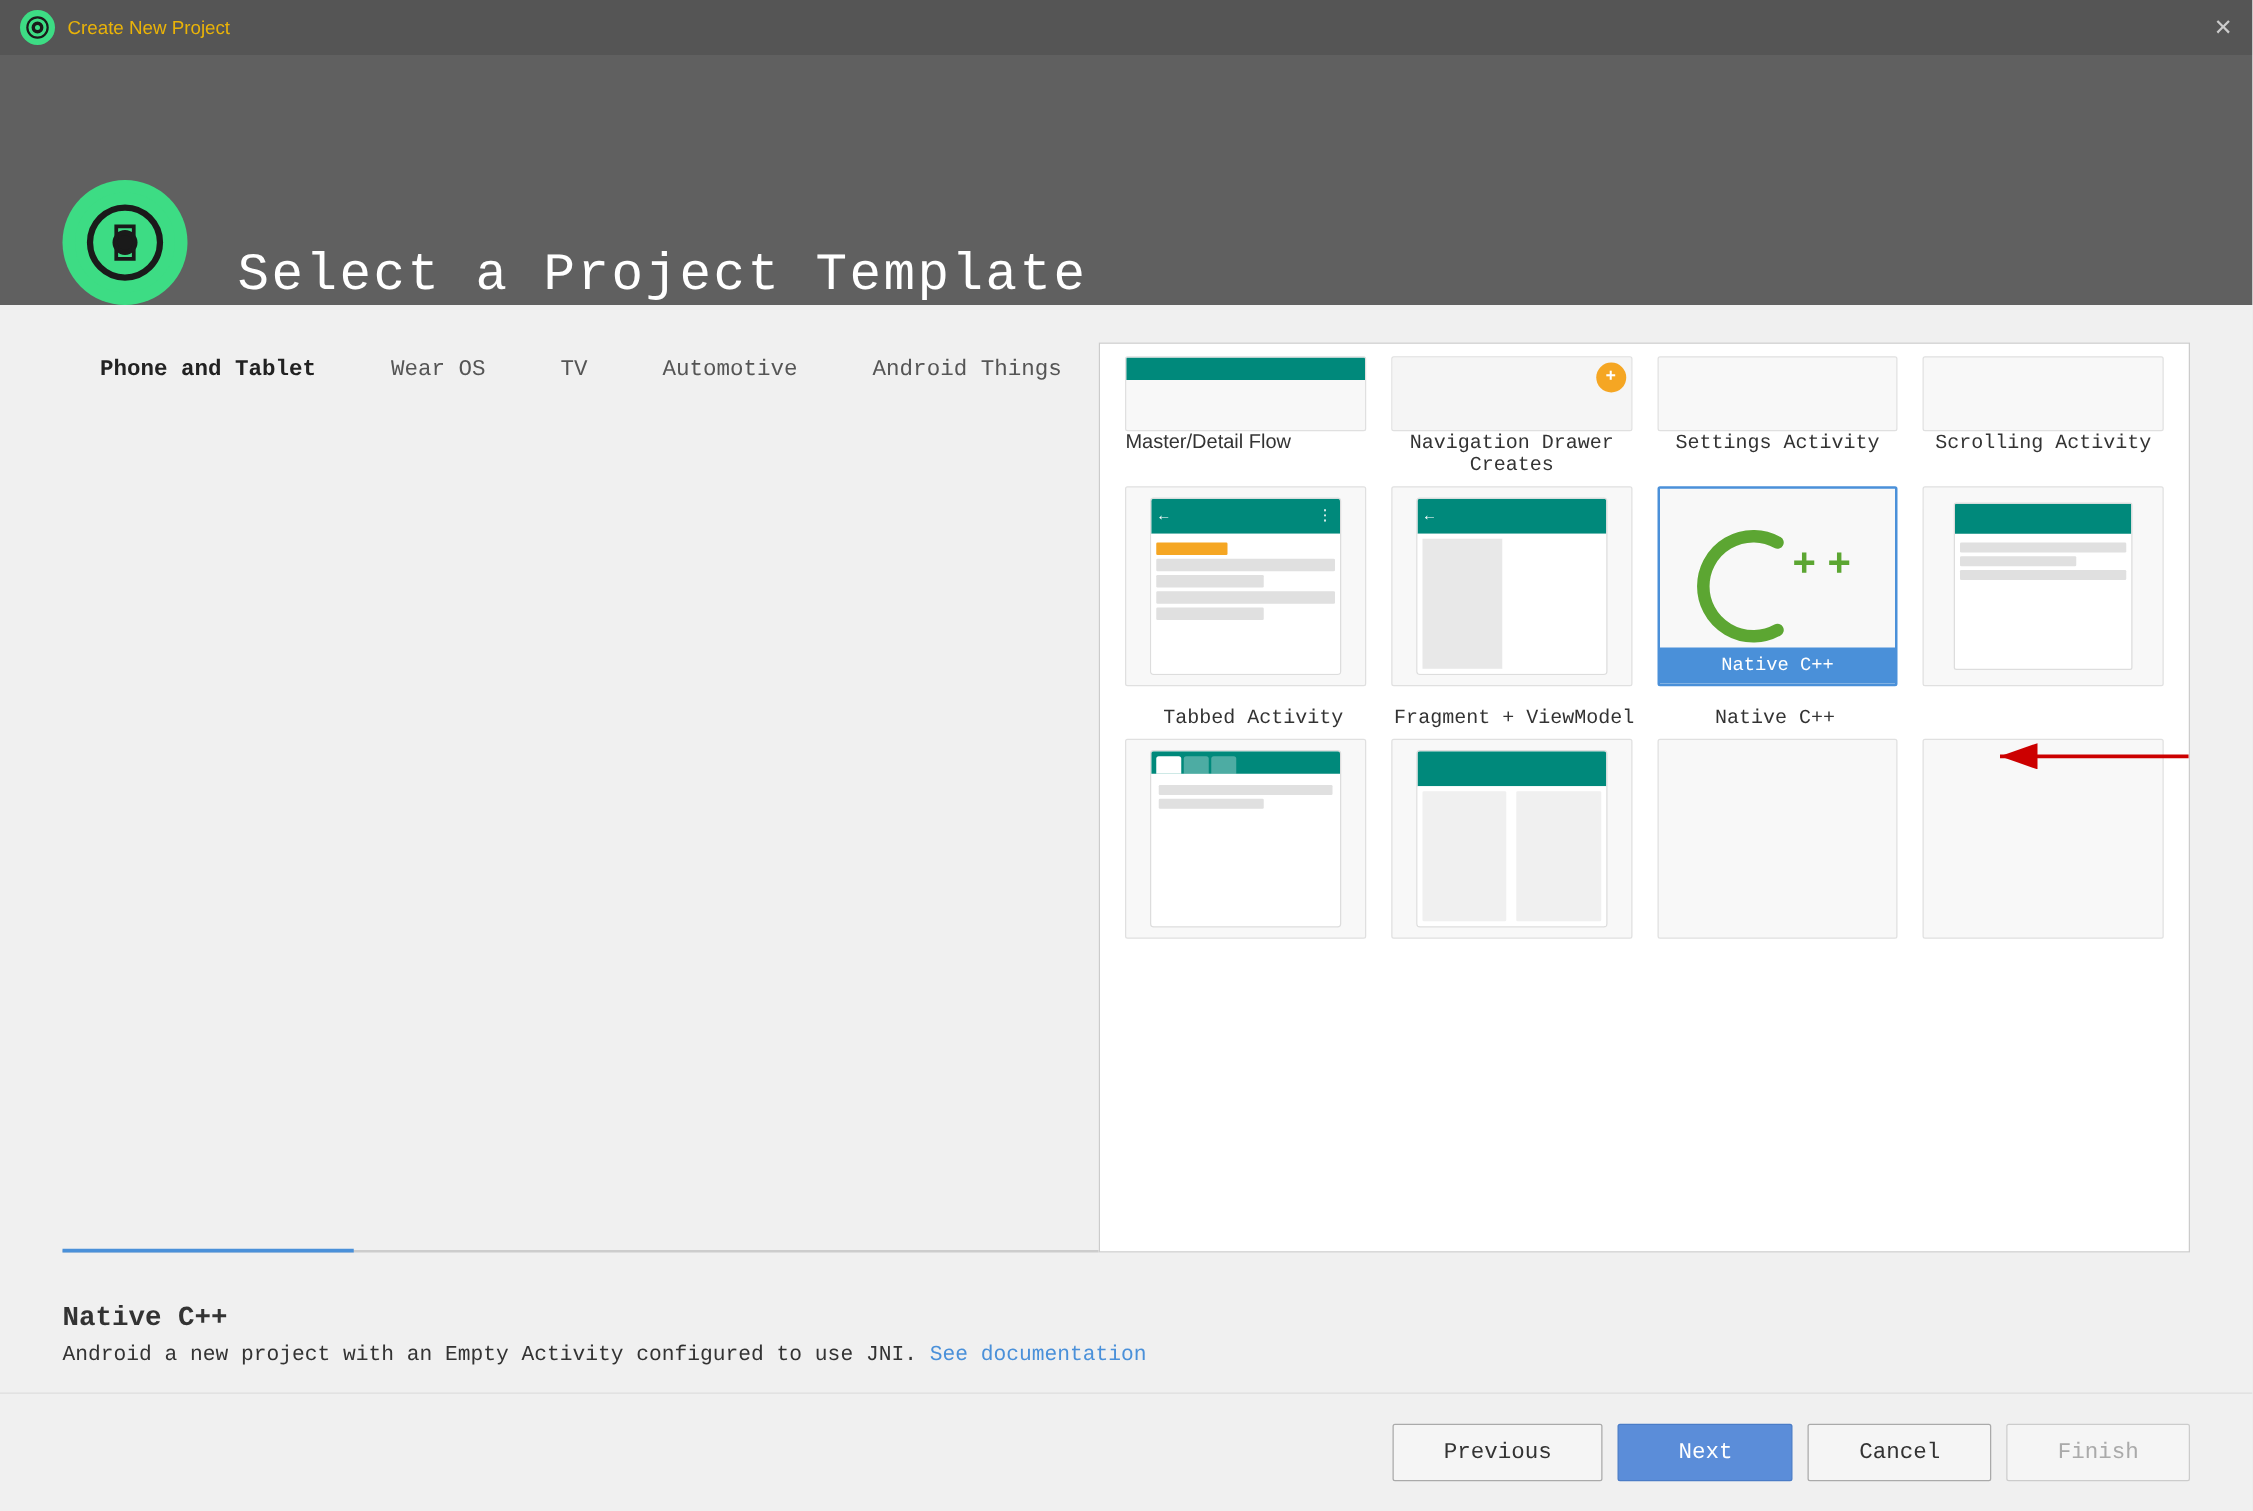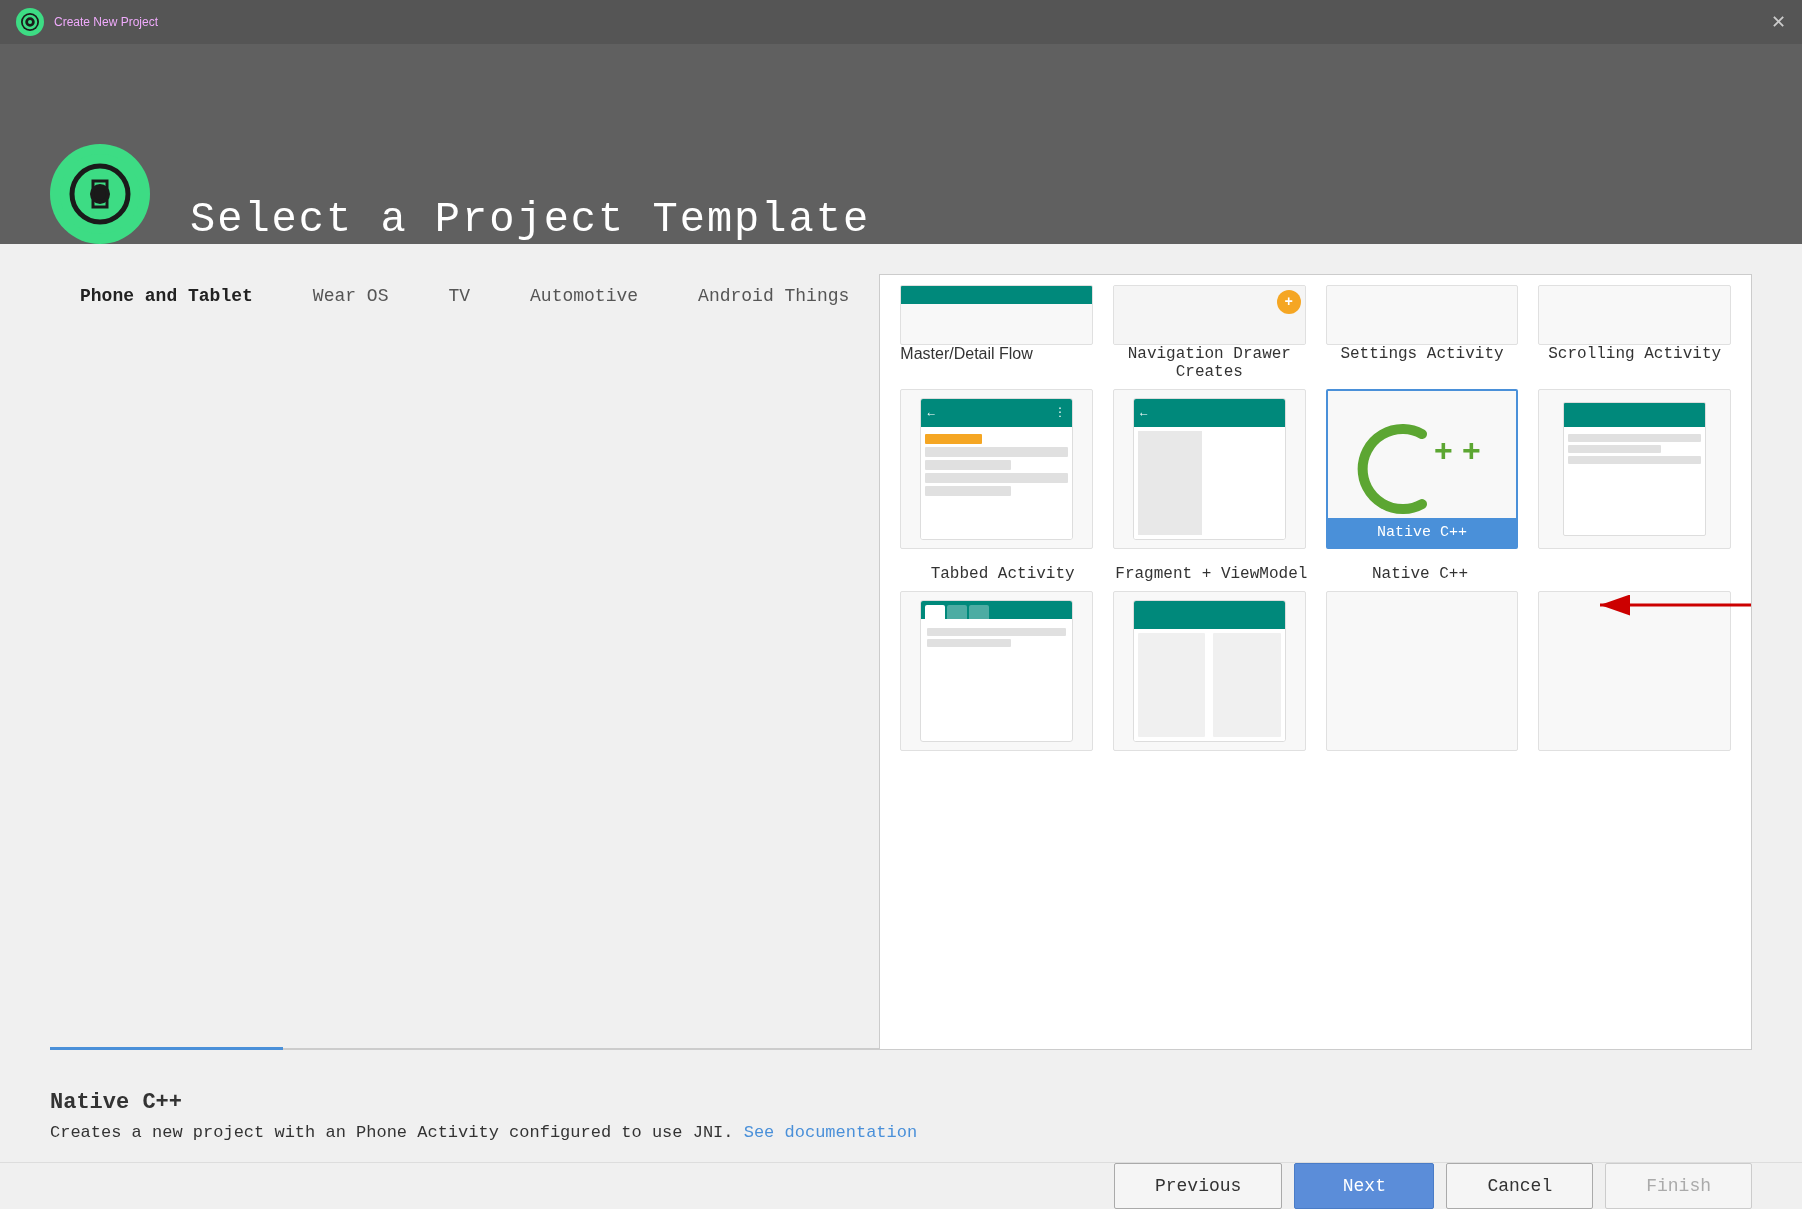--- a/index.html
+++ b/index.html
@@ -18,21 +18,21 @@
       flex-shrink: 0;
     }
     .title-bar-left { display: flex; align-items: center; gap: 10px; }
     .android-logo {
       width: 28px; height: 28px;
       background: #3ddc84;
       border-radius: 50%;
       display: flex; align-items: center; justify-content: center;
       color: #333; font-size: 14px; font-weight: bold;
     }
-    .title-bar-text { color: #f0abfc; font-size: 12px; font-family: Arial, sans-serif; }
+    .title-bar-text { color: #eab308; font-size: 15px; font-family: Arial, sans-serif; }
     .close-btn { color: #cccccc; font-size: 18px; cursor: pointer; font-family: Arial, sans-serif; }
 
     
     .header-section {
       background: #606060;
       height: 200px;
       display: flex;
       align-items: flex-end;
       padding: 0 50px;
       flex-shrink: 0;
@@ -162,21 +162,21 @@
       min-height: 90px;
       flex-shrink: 0;
     }
     .description-title { font-size: 22px; font-weight: bold; font-family: 'Courier New', monospace; color: #333; margin-bottom: 8px; }
     .description-text { font-size: 17px; font-family: 'Courier New', monospace; color: #333; }
     .description-link { color: #4a90d9; text-decoration: none; cursor: pointer; }
 
     
     .bottom-bar {
       background: #f0f0f0;
-      padding: 0 50px;
+      padding: 24px 50px;
       display: flex;
       justify-content: flex-end;
       gap: 12px;
       border-top: 1px solid #ddd;
       flex-shrink: 0;
     }
     .btn {
       padding: 12px 40px;
       font-size: 18px;
       font-family: 'Courier New', monospace;
@@ -422,21 +422,21 @@
 
         <line x1="920" y1="440" x2="1100" y2="600" stroke="#cc0000" stroke-width="3" marker-end="url(#arrowhead)"></line>
       </svg>
 
     </div>
   </div>
 
   <div class="description-section">
     <div class="description-title">Native C++</div>
     <div class="description-text">
-      <span>Creates a new project with an Phone Activity configured to use JNI.</span>
+      <span>Android a new project with an Empty Activity configured to use JNI.</span>
       <a class="description-link">See documentation</a>
     </div>
   </div>
 
   <div class="bottom-bar">
     <button class="btn btn-default">Previous</button>
     <button class="btn btn-primary">Next</button>
     <button class="btn btn-default">Cancel</button>
     <button class="btn btn-disabled">Finish</button>
   </div>

